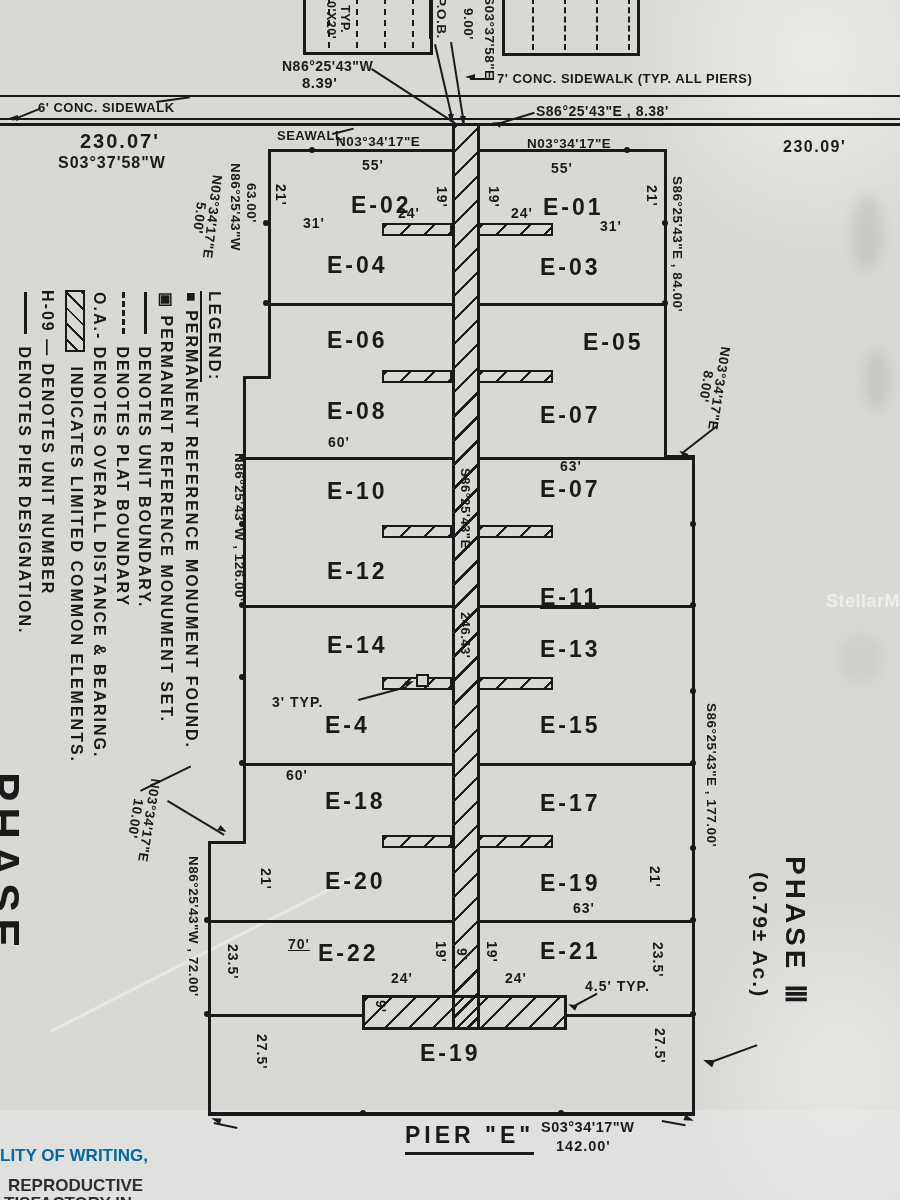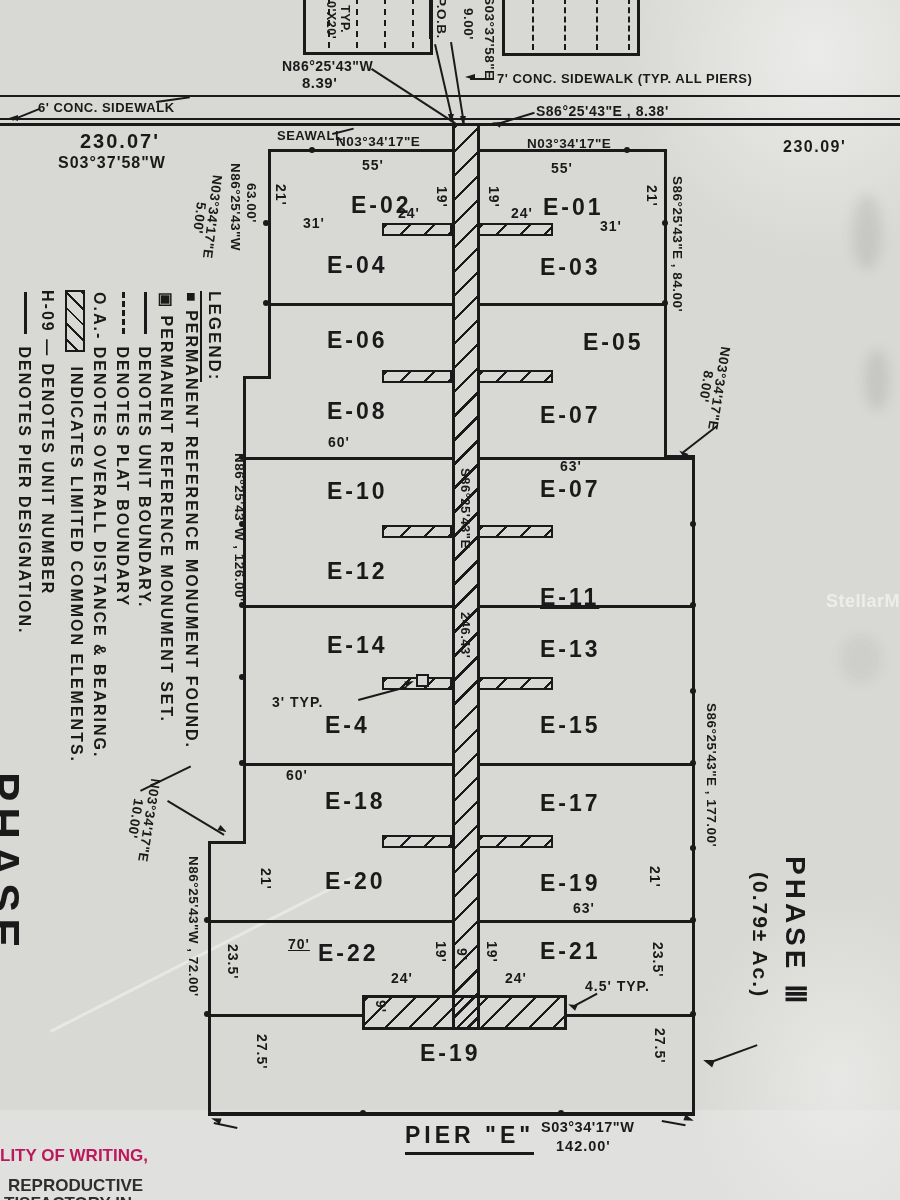--- a/index.html
+++ b/index.html
@@ -275,19 +275,19 @@
   <div class="v" style="left:28px;top:772px;font-size:44px;letter-spacing:6px;">PHASE</div>
 
   <div class="t" style="left:405px;top:1122px;font-size:23px;letter-spacing:4px;border-bottom:3px solid #1a1a1a;padding-bottom:3px;">PIER "E"</div>
   <div class="t brg" style="left:541px;top:1119px;font-size:14.5px;">S03°34'17"W</div>
   <div class="t brg" style="left:556px;top:1138px;font-size:14.5px;letter-spacing:1px;">142.00'</div>
   <div class="ah" style="left:206px;top:1116px;border-right:10px solid #1a1a1a;border-top-width:3px;border-bottom-width:3px;transform:rotate(18deg);"></div>
   <div class="dline" style="left:214px;top:1122px;width:24px;transform:rotate(12deg);"></div>
   <div class="ah" style="left:684px;top:1117px;border-left:10px solid #1a1a1a;border-top-width:3px;border-bottom-width:3px;transform:rotate(20deg);"></div>
   <div class="dline" style="left:662px;top:1120px;width:24px;transform:rotate(10deg);"></div>
 
-  <div class="t" style="left:0px;top:1146px;font-size:17px;color:#be185d;">LITY OF WRITING,</div>
+  <div class="t" style="left:0px;top:1146px;font-size:17px;color:#0369a1;">LITY OF WRITING,</div>
   <div class="t" style="left:8px;top:1176px;font-size:17px;color:#2e2e2e;">REPRODUCTIVE</div>
   <div class="t" style="left:4px;top:1194px;font-size:17px;color:#2e2e2e;">TISFACTORY IN</div>
 
   <div class="t" style="left:826px;top:591px;font-size:18px;font-weight:600;color:rgba(255,255,255,0.55);letter-spacing:.5px;">StellarMLS</div>
 
 </div>
 
 </body></html>

